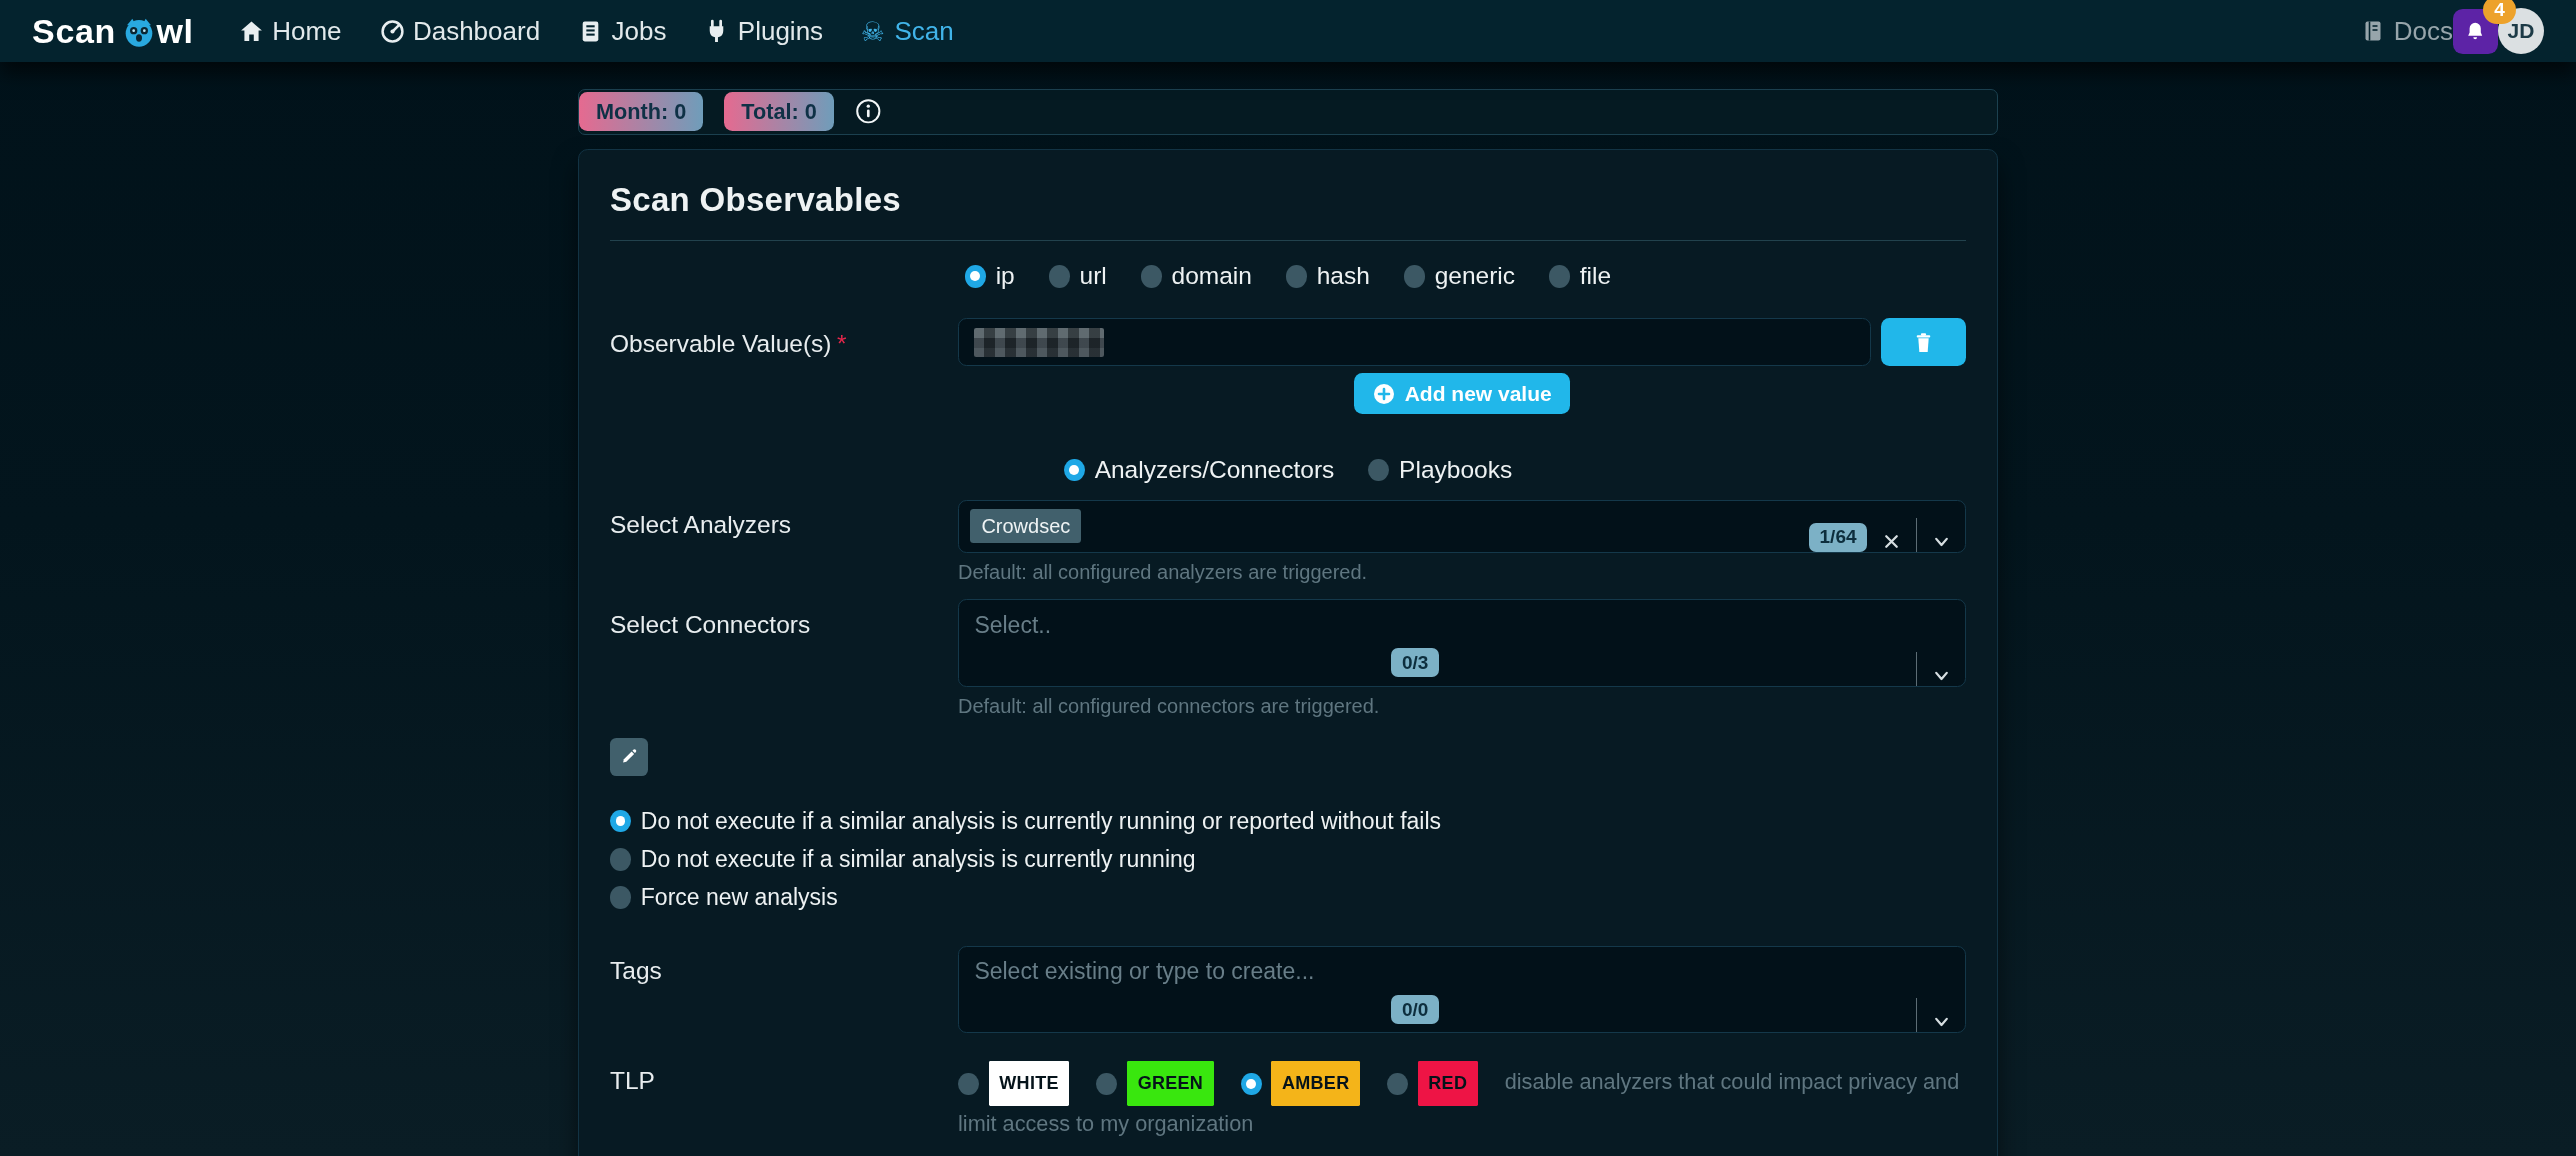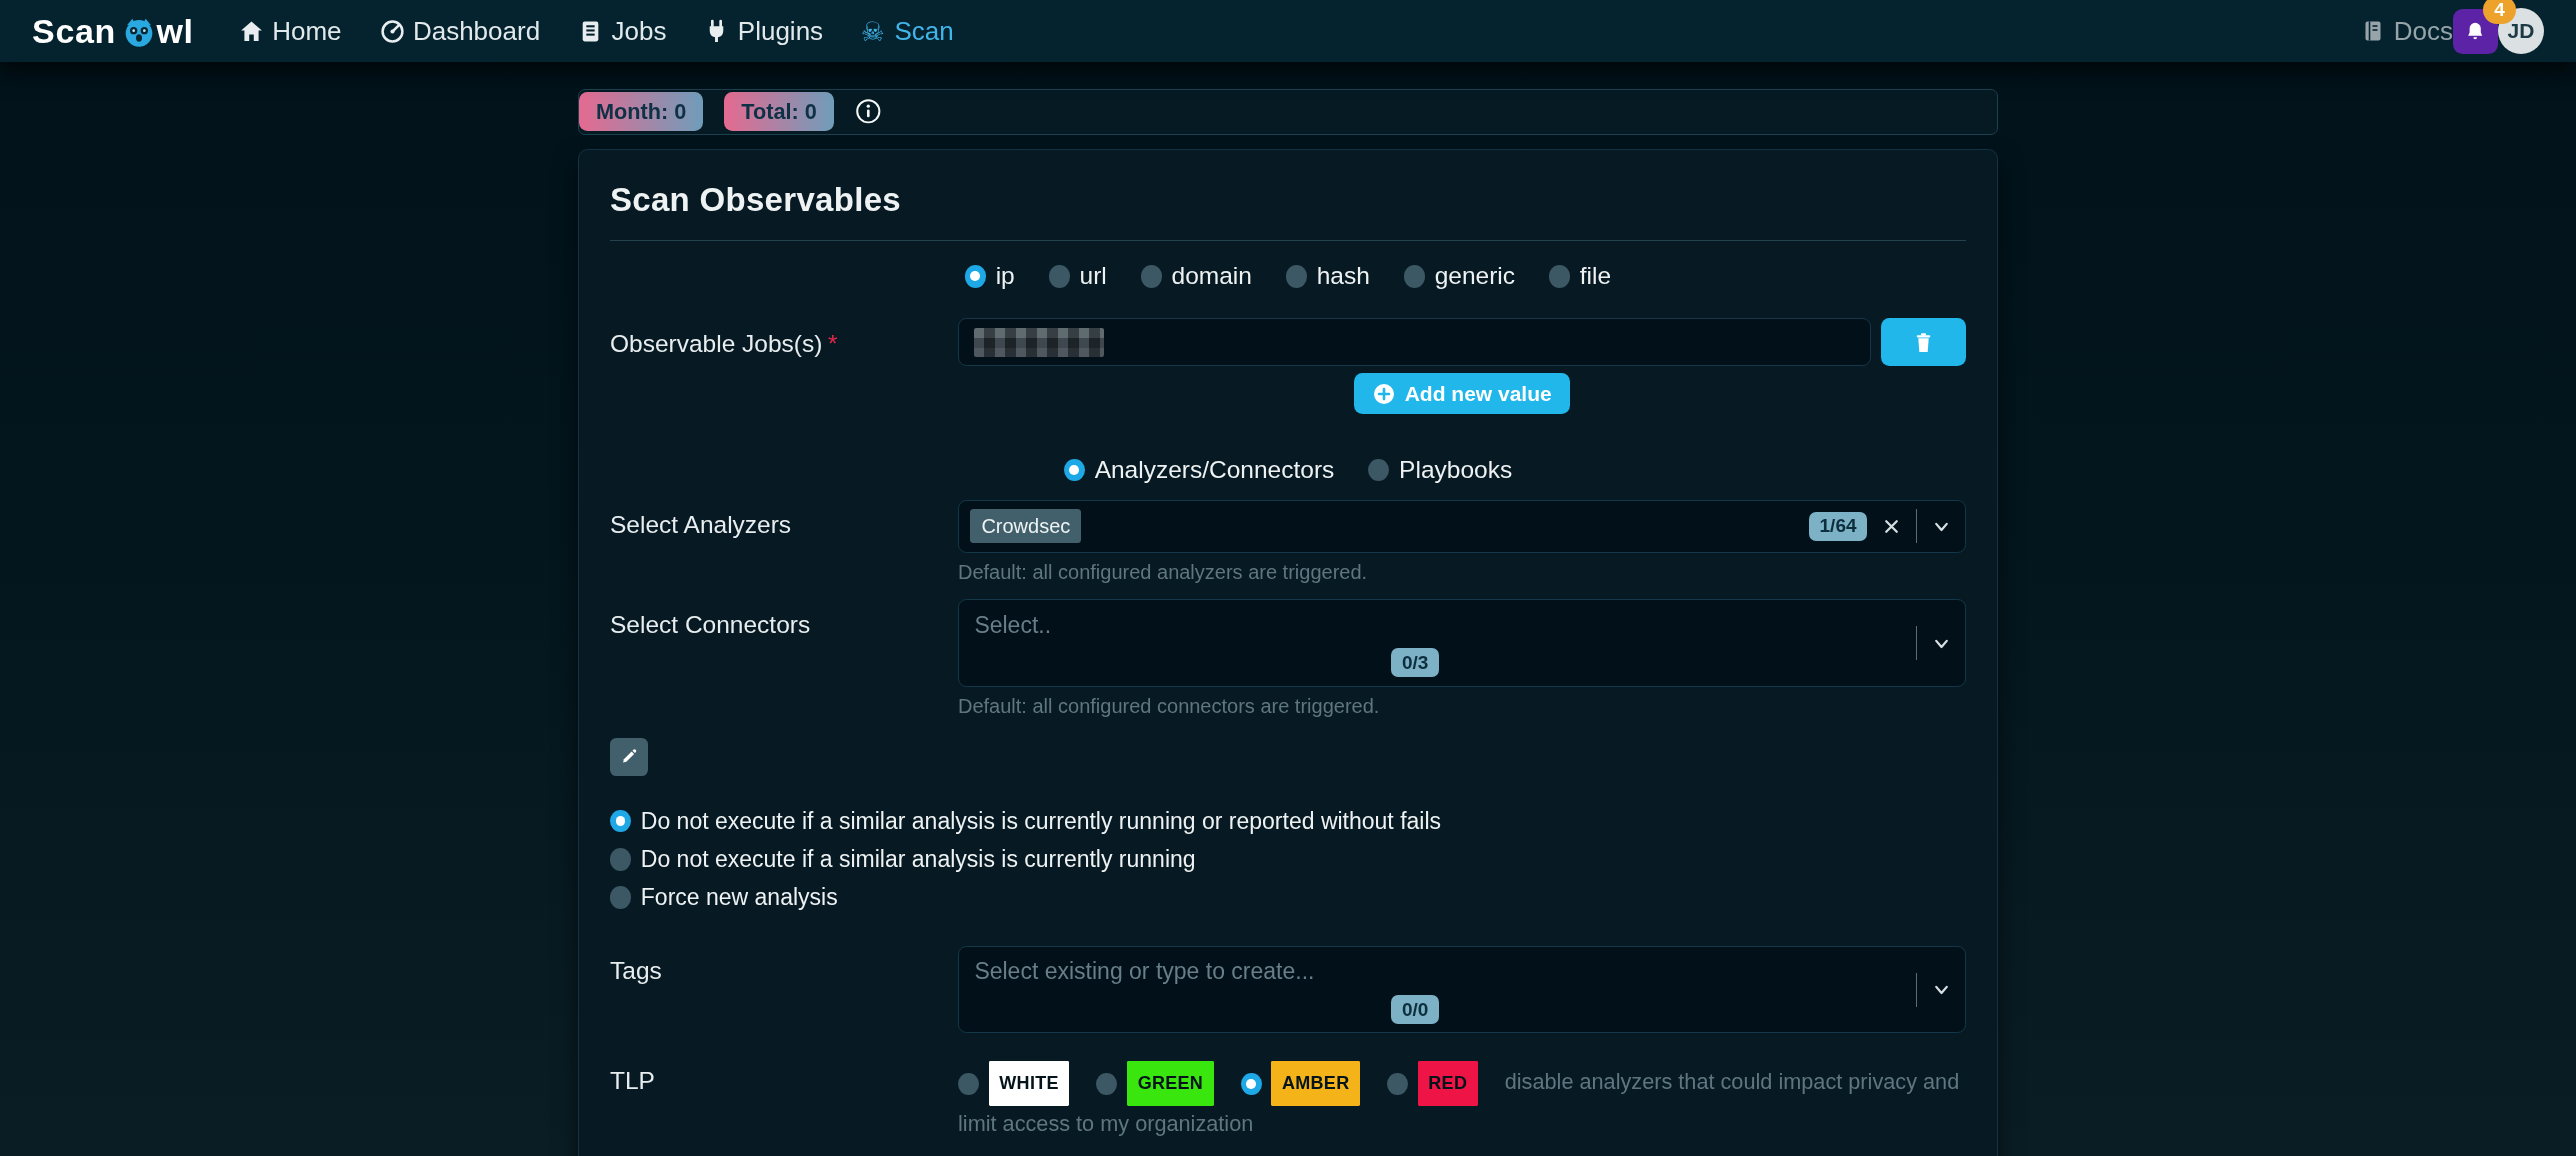--- a/index.html
+++ b/index.html
@@ -71,21 +71,21 @@
   .add-btn svg { width: 24px; height: 24px; }
   .mode-row { margin: 42px 0 15.4px; }
   
   .select-box { position: relative; background: #021119; border: 1.4px solid #14384a; border-radius: 8.4px;
     padding: 8.4px 105px 8.4px 11.2px; min-height: 50px; display: flex; flex-direction: column; justify-content: center; cursor: pointer; }
   .select-box.tall { min-height: 71px; justify-content: flex-start; }
   .chip { align-self: flex-start; background: #41606c; color: #eef3f4; font-size: 20px; padding: 5.6px 11.2px; border-radius: 3.5px; }
   .placeholder { color: #687e88; font-size: 23px; padding: 2.8px 4.2px; }
   .count-badge { background: #7cb1c6; color: #0d2e3d; font-weight: bold; font-size: 19px; padding: 3.5px 10.5px; border-radius: 7px; }
   .count-center { align-self: center; margin-top: 7px; }
-  .select-controls { position: absolute; right: 12.6px; top: 0; bottom: 0; display: flex; align-items: center; gap: 14px; }
+  .select-controls { position: absolute; right: 12.6px; top: 0; bottom: 0; display: flex; align-items: flex-end; gap: 14px; }
   .clear-x svg, .chevron svg { width: 21px; height: 21px; display: block; }
   .indicator-sep { width: 1.4px; height: 34px; background: #8fa0a7; opacity: .65; }
   .helper { margin-top: 8.4px; color: #5f7680; font-size: 20px; }
   .row-gap { margin-top: 15.4px; }
   
   .pencil-btn { width: 38px; height: 38px; background: #41606c; border: none; border-radius: 6.3px; cursor: pointer;
     display: flex; align-items: center; justify-content: center; margin-top: 5.6px; }
   .pencil-btn svg { width: 19.6px; height: 19.6px; }
   .stack { display: flex; flex-direction: column; gap: 11.2px; padding-top: 7px; }
   .stack .radio-option { font-size: 23px; }
@@ -212,21 +212,21 @@
         <span>generic</span>
       </label>
       <label class="radio-option">
         <span class="radio"></span>
         <span>file</span>
       </label>
     </div>
 
     <div class="form-row">
       <div class="form-label">
-        <span>Observable Jobs(s)</span><span class="required">*</span>
+        <span>Observable Value(s)</span><span class="required">*</span>
       </div>
       <div class="form-content">
         <div class="value-line">
           <div class="text-input">
             <span class="redacted"></span>
           </div>
           <button class="trash-btn">
             <svg viewBox="0 0 24 24">
               <path d="M7 8h10l-1 13H8z" fill="#fff"></path>
               <rect x="5.5" y="5" width="13" height="2.2" rx="1" fill="#fff"></rect>

